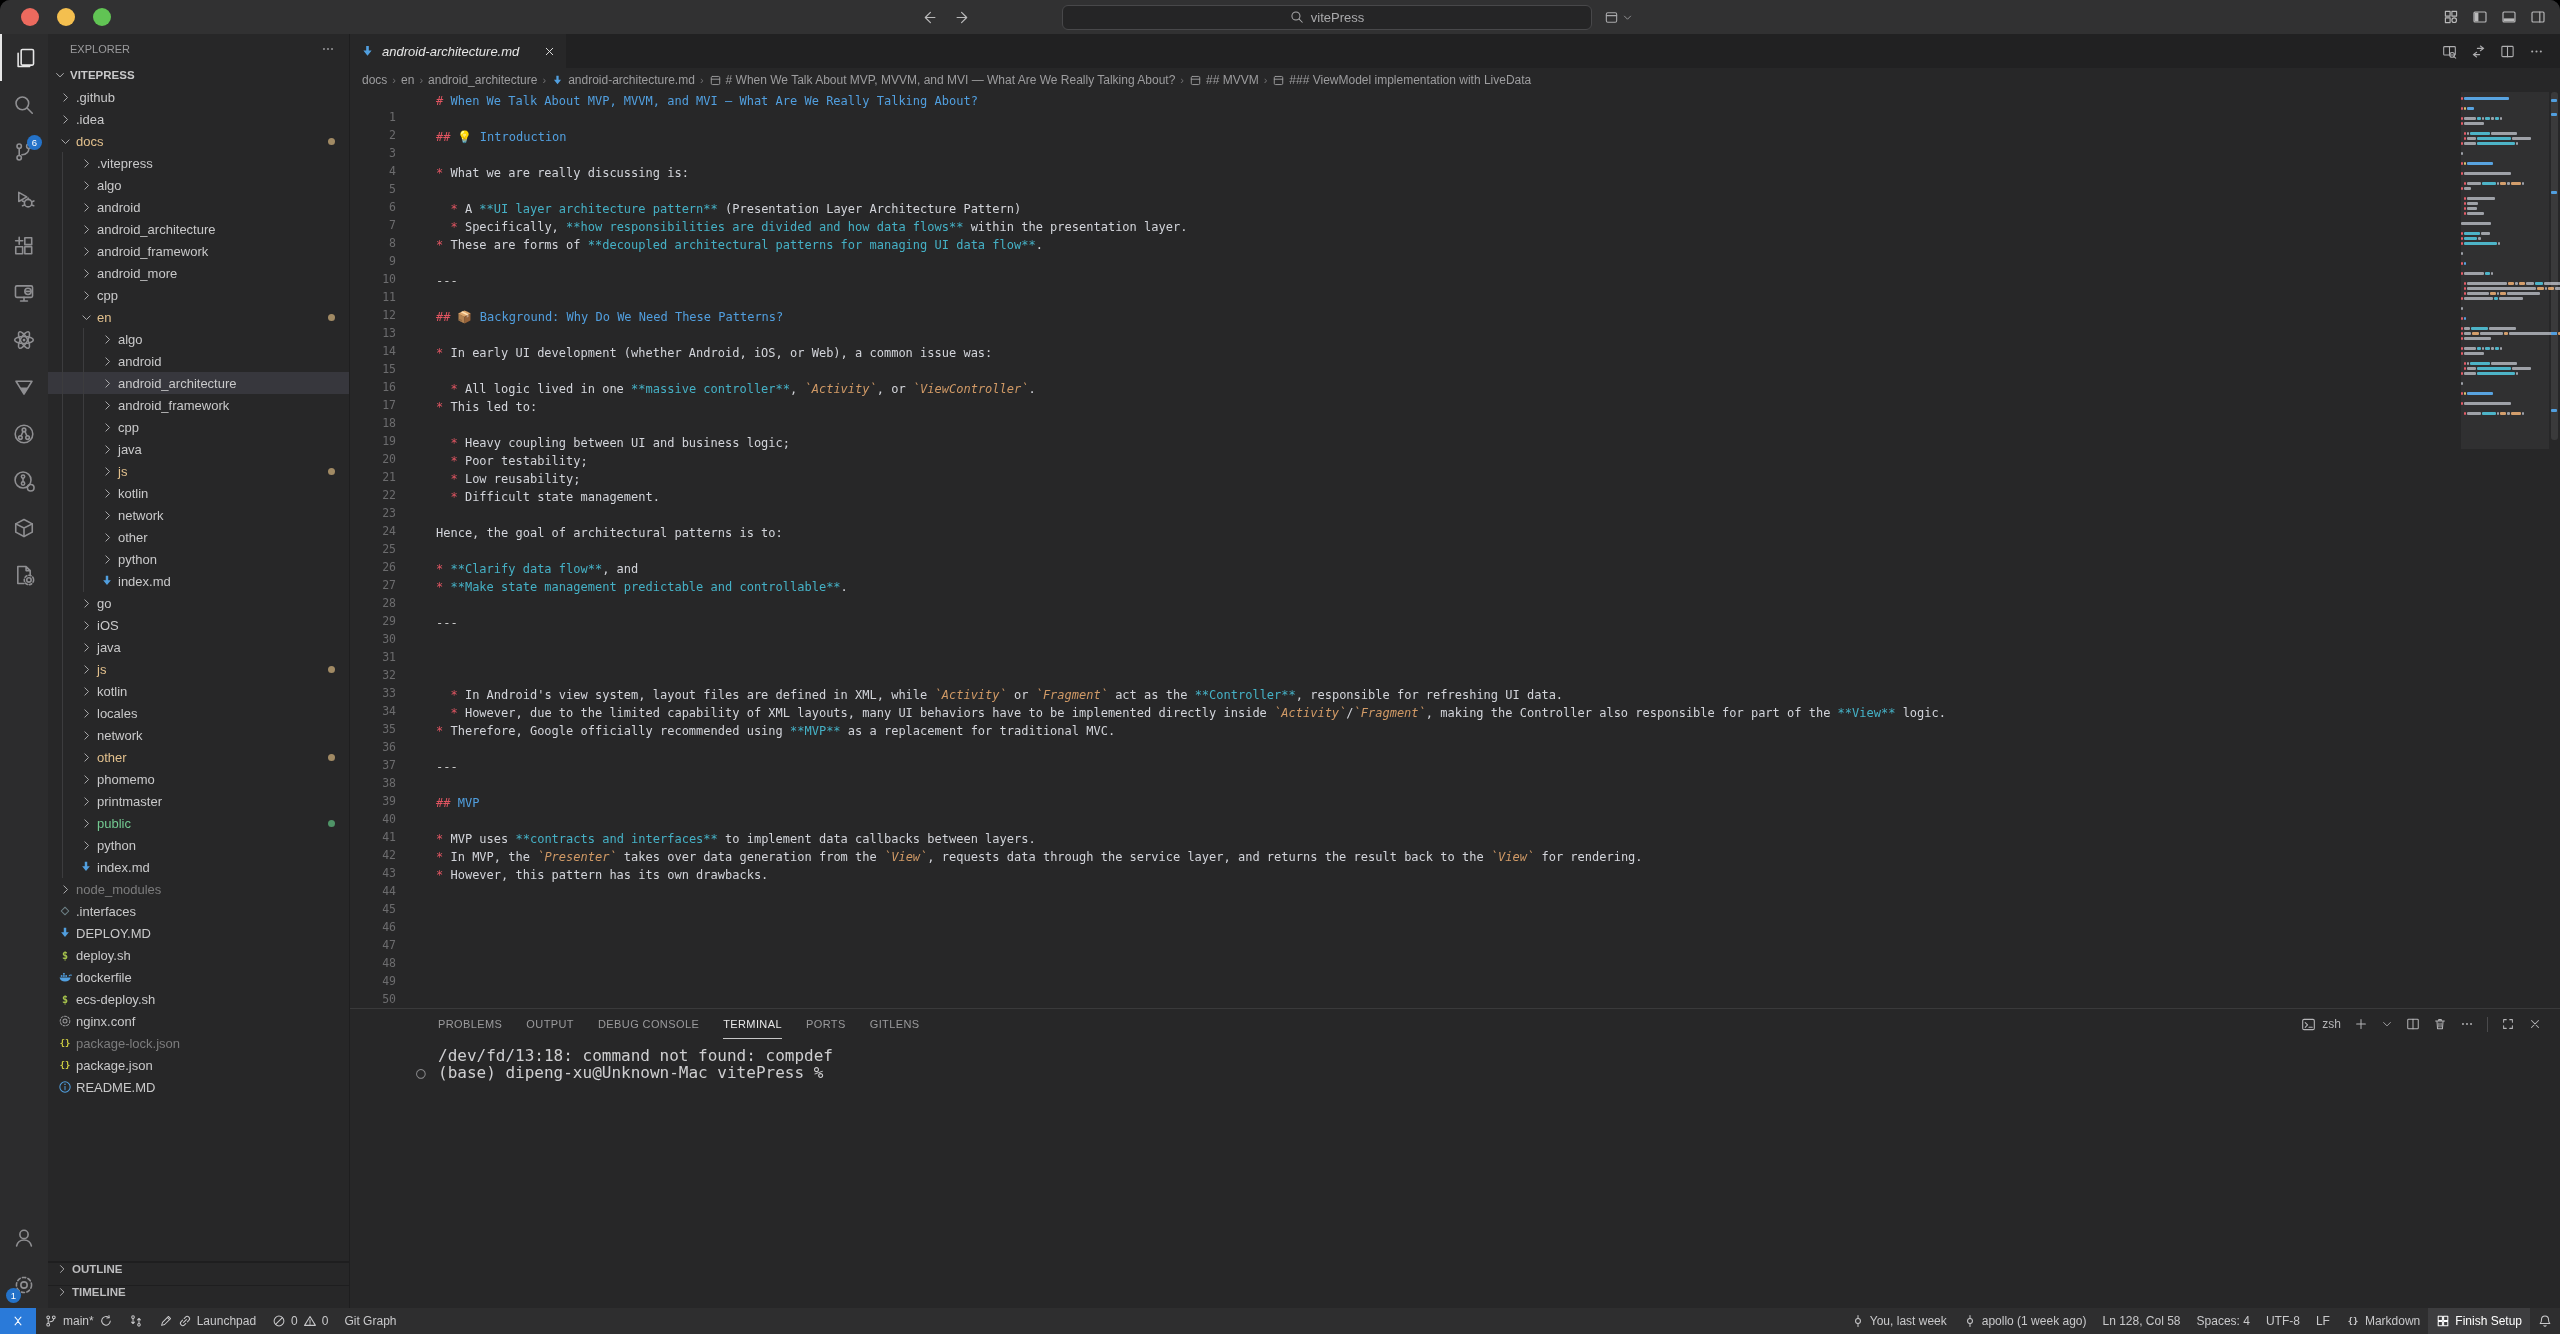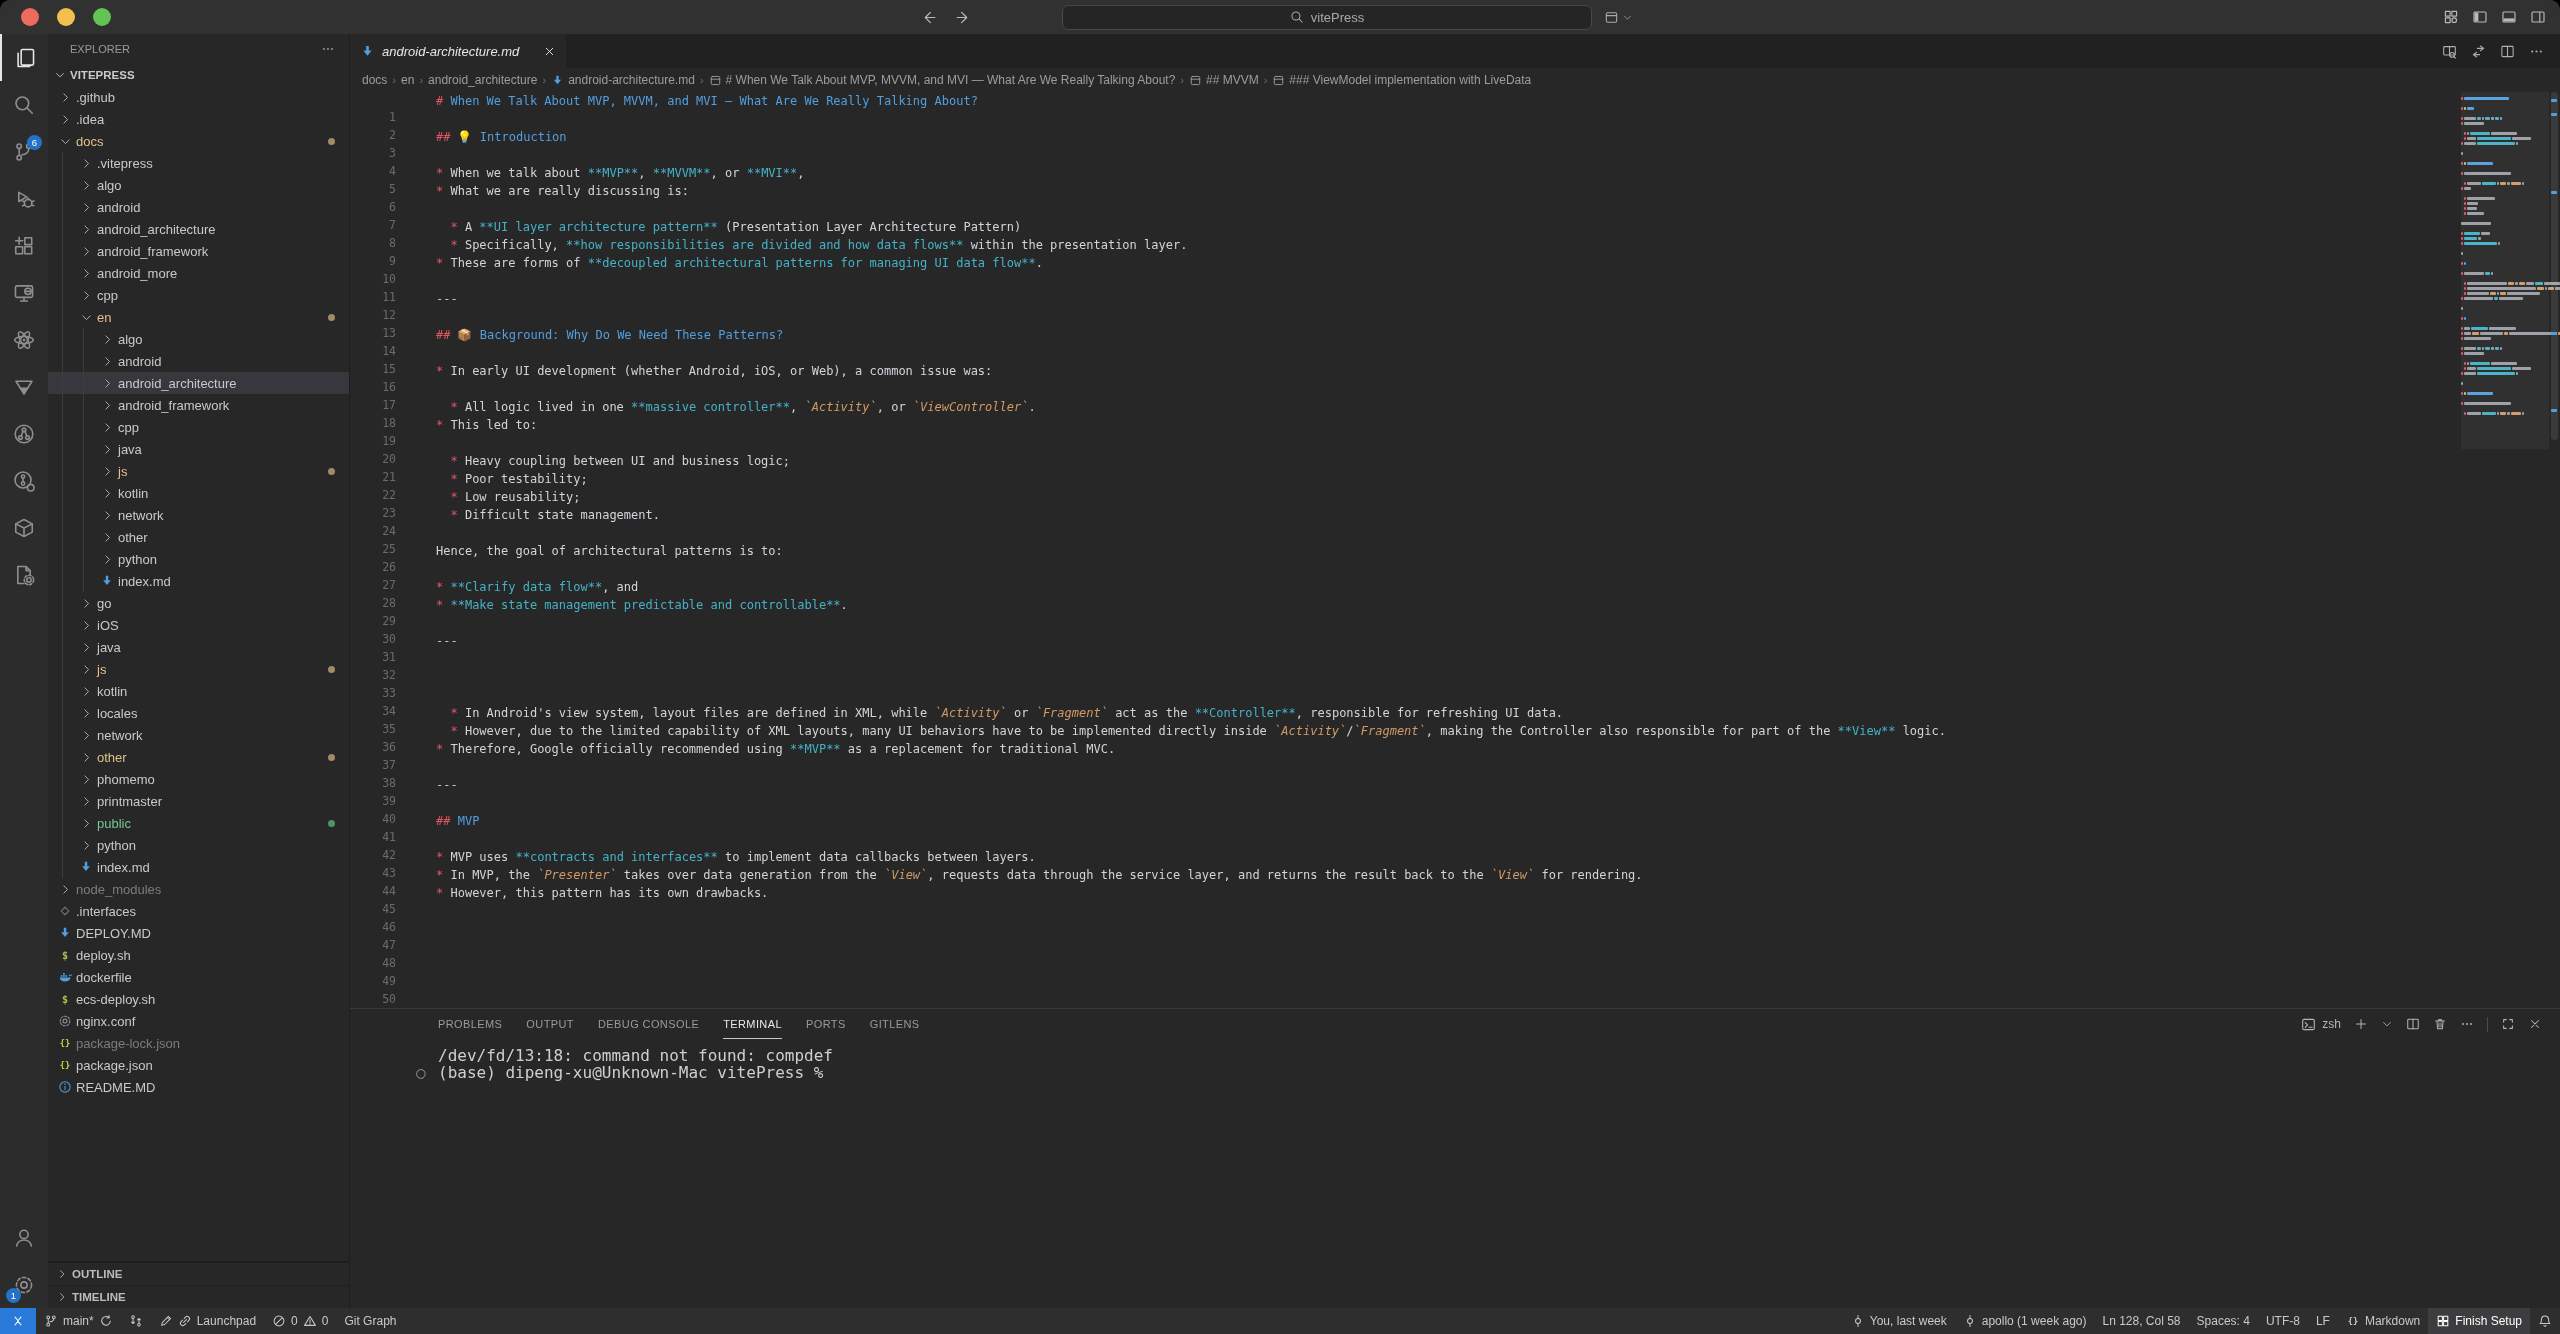--- a/index.html
+++ b/index.html
@@ -45,21 +45,21 @@
   .trow{height:22px;display:flex;align-items:center;color:#c9c9ca;position:relative;}
   .trow.sel{background:var(--sel-row);}
   .guide{width:14px;height:22px;border-left:1px solid #3c3c3e;flex:0 0 auto;margin-left:7px;}
   .tw{width:16px;height:16px;display:flex;align-items:center;justify-content:center;flex:0 0 auto;color:#b4b4b6;margin:0 3px 0 2px;}
   .tlabel{white-space:nowrap;}
   .t-mod{color:var(--git-mod);} .t-new{color:var(--git-new);} .t-ign{color:var(--git-ign);}
   .dot{width:7px;height:7px;border-radius:50%;position:absolute;right:14px;}
   .dot.mod{background:#a18a64;} .dot.new{background:#4f9467;}
   .c-blue{color:#519fdf;} .c-green{color:#a6c34c;} .c-yellow{color:#cbcb41;} .c-gray{color:#9a9a9c;} .c-slate{color:#6d8086;}
   .side-foot{border-top:1px solid #1e1e1f;}
-  .foot-row{height:23px;display:flex;align-items:center;gap:4px;padding-left:8px;font-size:11.5px;font-weight:700;color:#bdbdbf;border-top:1px solid #1e1e1f;}
+  .foot-row{height:23px;display:flex;align-items:flex-start;gap:4px;padding-left:8px;font-size:11.5px;font-weight:700;color:#bdbdbf;border-top:1px solid #1e1e1f;}
 
   .editor-col{flex:1;display:flex;flex-direction:column;min-width:0;}
   .tabbar{height:34px;background:var(--bg-tabstrip);display:flex;align-items:stretch;flex:0 0 auto;}
   .tab{width:216px;background:var(--bg-editor);display:flex;align-items:center;gap:7px;padding:0 10px;font-size:13px;color:#e6e6e6;}
   .tab .lbl{font-style:italic;white-space:nowrap;flex:1;}
   .tab-actions{margin-left:auto;display:flex;align-items:center;gap:14px;padding-right:16px;color:#aeaeb0;}
   .breadcrumbs{height:24px;display:flex;align-items:center;gap:5px;padding-left:12px;font-size:12px;color:#9d9d9f;background:var(--bg-editor);flex:0 0 auto;white-space:nowrap;}
   .bc-sep{color:#6f6f71;font-size:11px;}
   .bc-item{display:flex;align-items:center;gap:4px;}
 
@@ -979,21 +979,20 @@
             <div class="ln">48</div>
             <div class="ln">49</div>
             <div class="ln">50</div>
           </div>
         <div class="code-area">
           <div class="code-lines">
               <div class="cl"><span class="tk-hh"># </span><span class="tk-h">When We Talk About MVP, MVVM, and MVI — What Are We Really Talking About?</span></div>
               <div class="cl"></div>
               <div class="cl"><span class="tk-hh">## </span><span class="tk-e">💡 </span><span class="tk-h">Introduction</span></div>
               <div class="cl"></div>
-              <div class="cl"><span class="tk-s">* </span><span class="tk-t">When we talk about </span><span class="tk-b">**MVP**</span><span class="tk-t">, </span><span class="tk-b">**MVVM**</span><span class="tk-t">, or </span><span class="tk-b">**MVI**</span><span class="tk-t">,</span></div>
               <div class="cl"><span class="tk-s">* </span><span class="tk-t">What we are really discussing is:</span></div>
               <div class="cl"></div>
               <div class="cl"><span class="tk-t">  </span><span class="tk-s">* </span><span class="tk-t">A </span><span class="tk-b">**UI layer architecture pattern**</span><span class="tk-t"> (Presentation Layer Architecture Pattern)</span></div>
               <div class="cl"><span class="tk-t">  </span><span class="tk-s">* </span><span class="tk-t">Specifically, </span><span class="tk-b">**how responsibilities are divided and how data flows**</span><span class="tk-t"> within the presentation layer.</span></div>
               <div class="cl"><span class="tk-s">* </span><span class="tk-t">These are forms of </span><span class="tk-b">**decoupled architectural patterns for managing UI data flow**</span><span class="tk-t">.</span></div>
               <div class="cl"></div>
               <div class="cl"><span class="tk-r">---</span></div>
               <div class="cl"></div>
               <div class="cl"><span class="tk-hh">## </span><span class="tk-e">📦 </span><span class="tk-h">Background: Why Do We Need These Patterns?</span></div>
               <div class="cl"></div>

